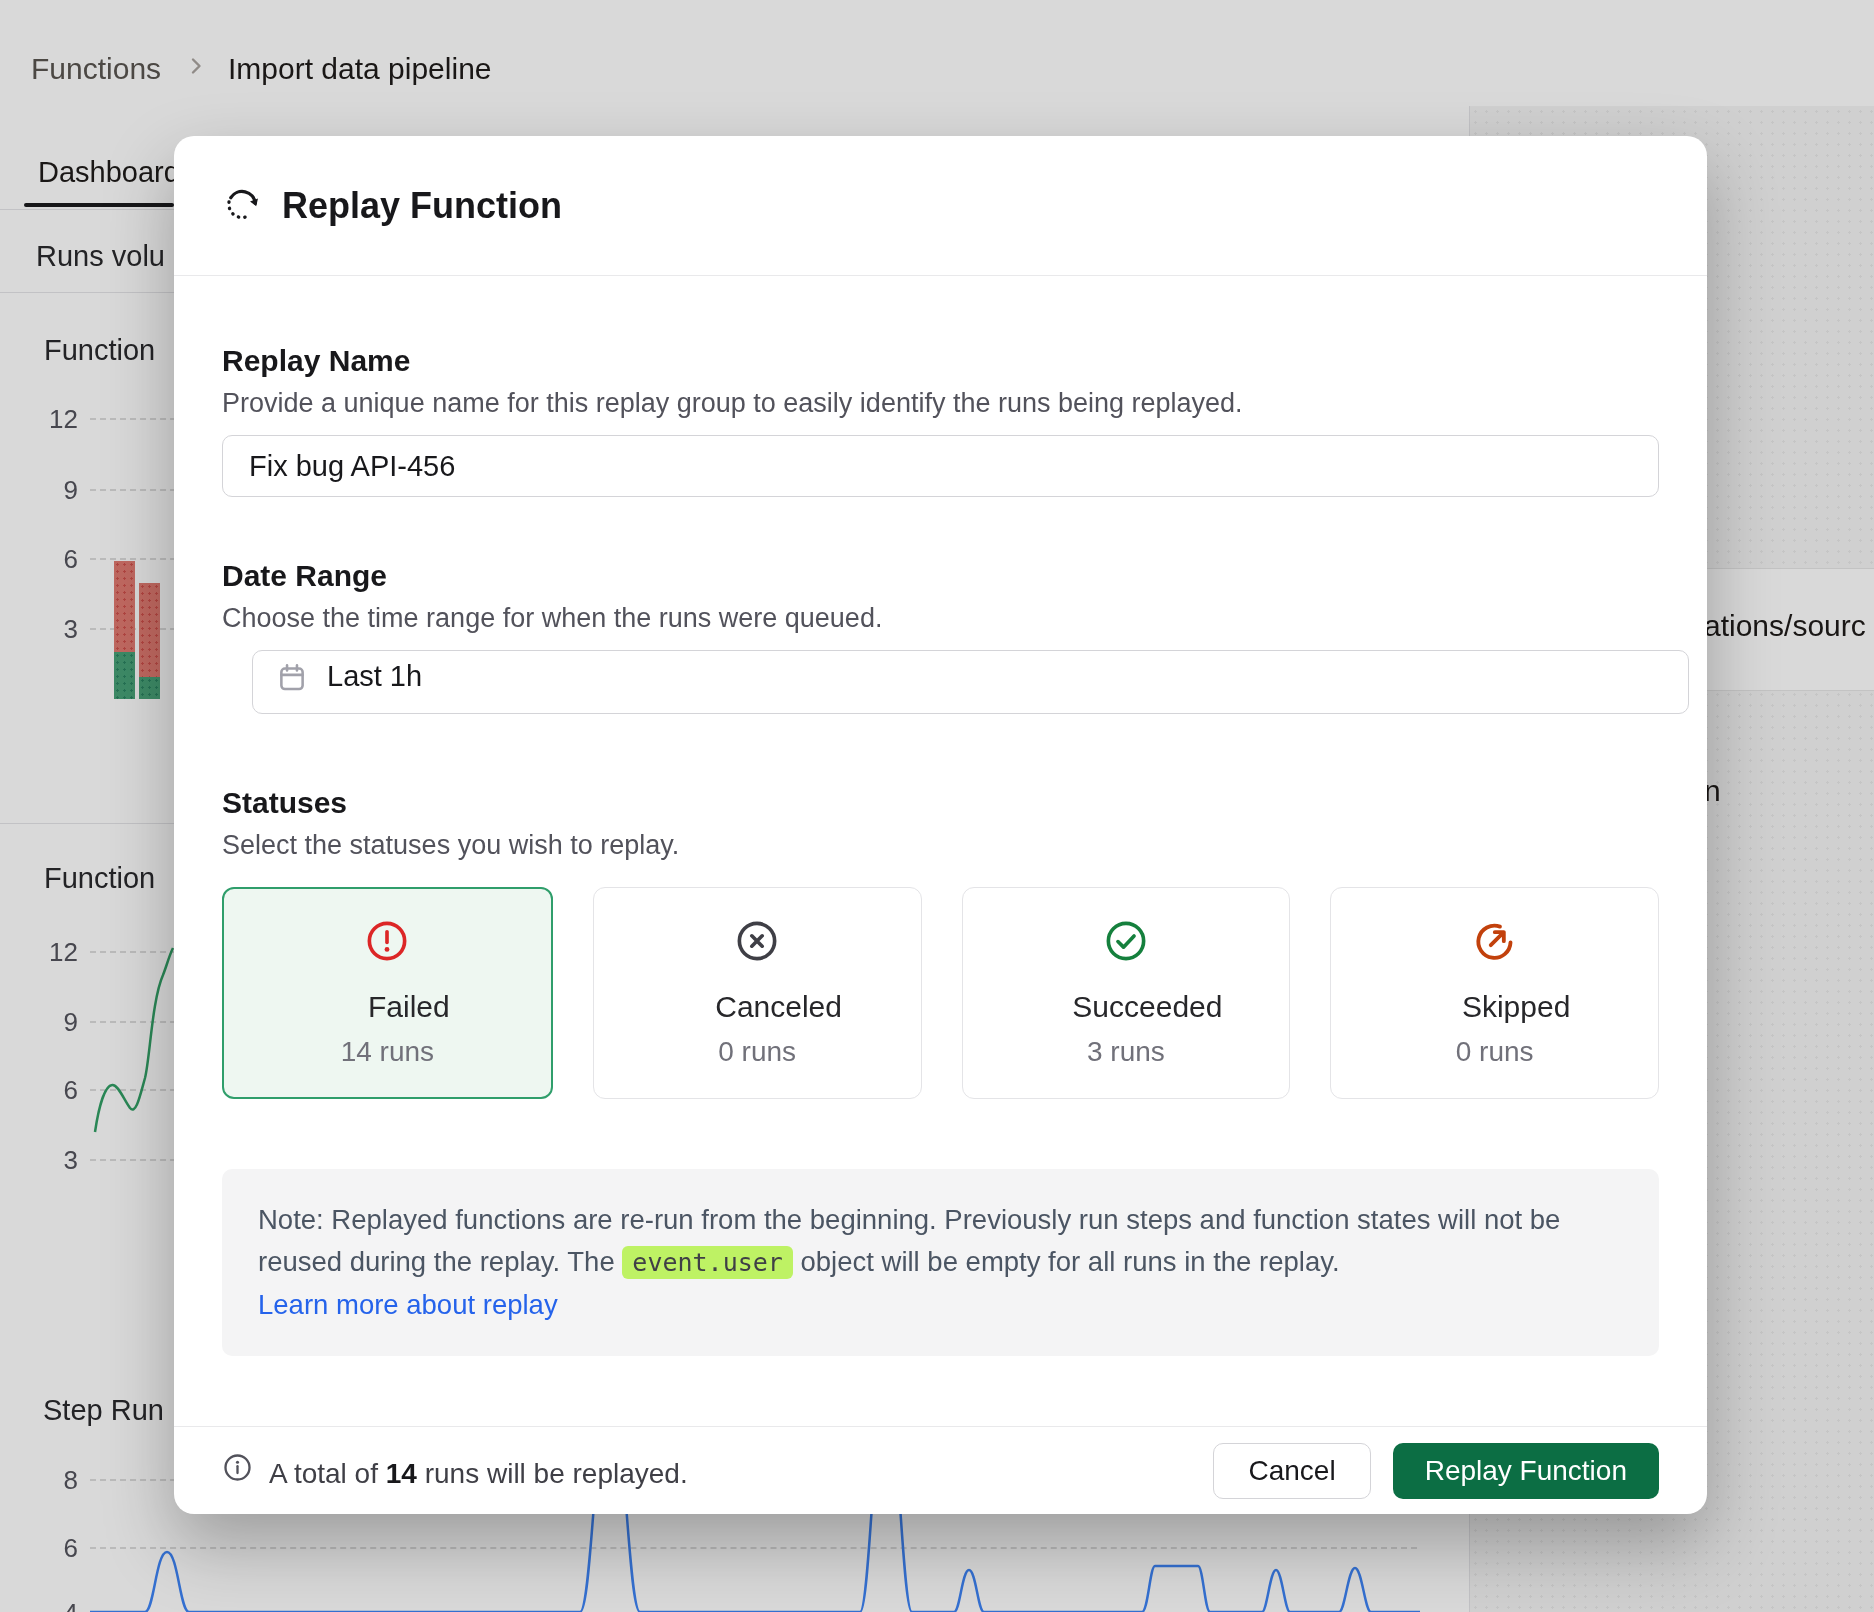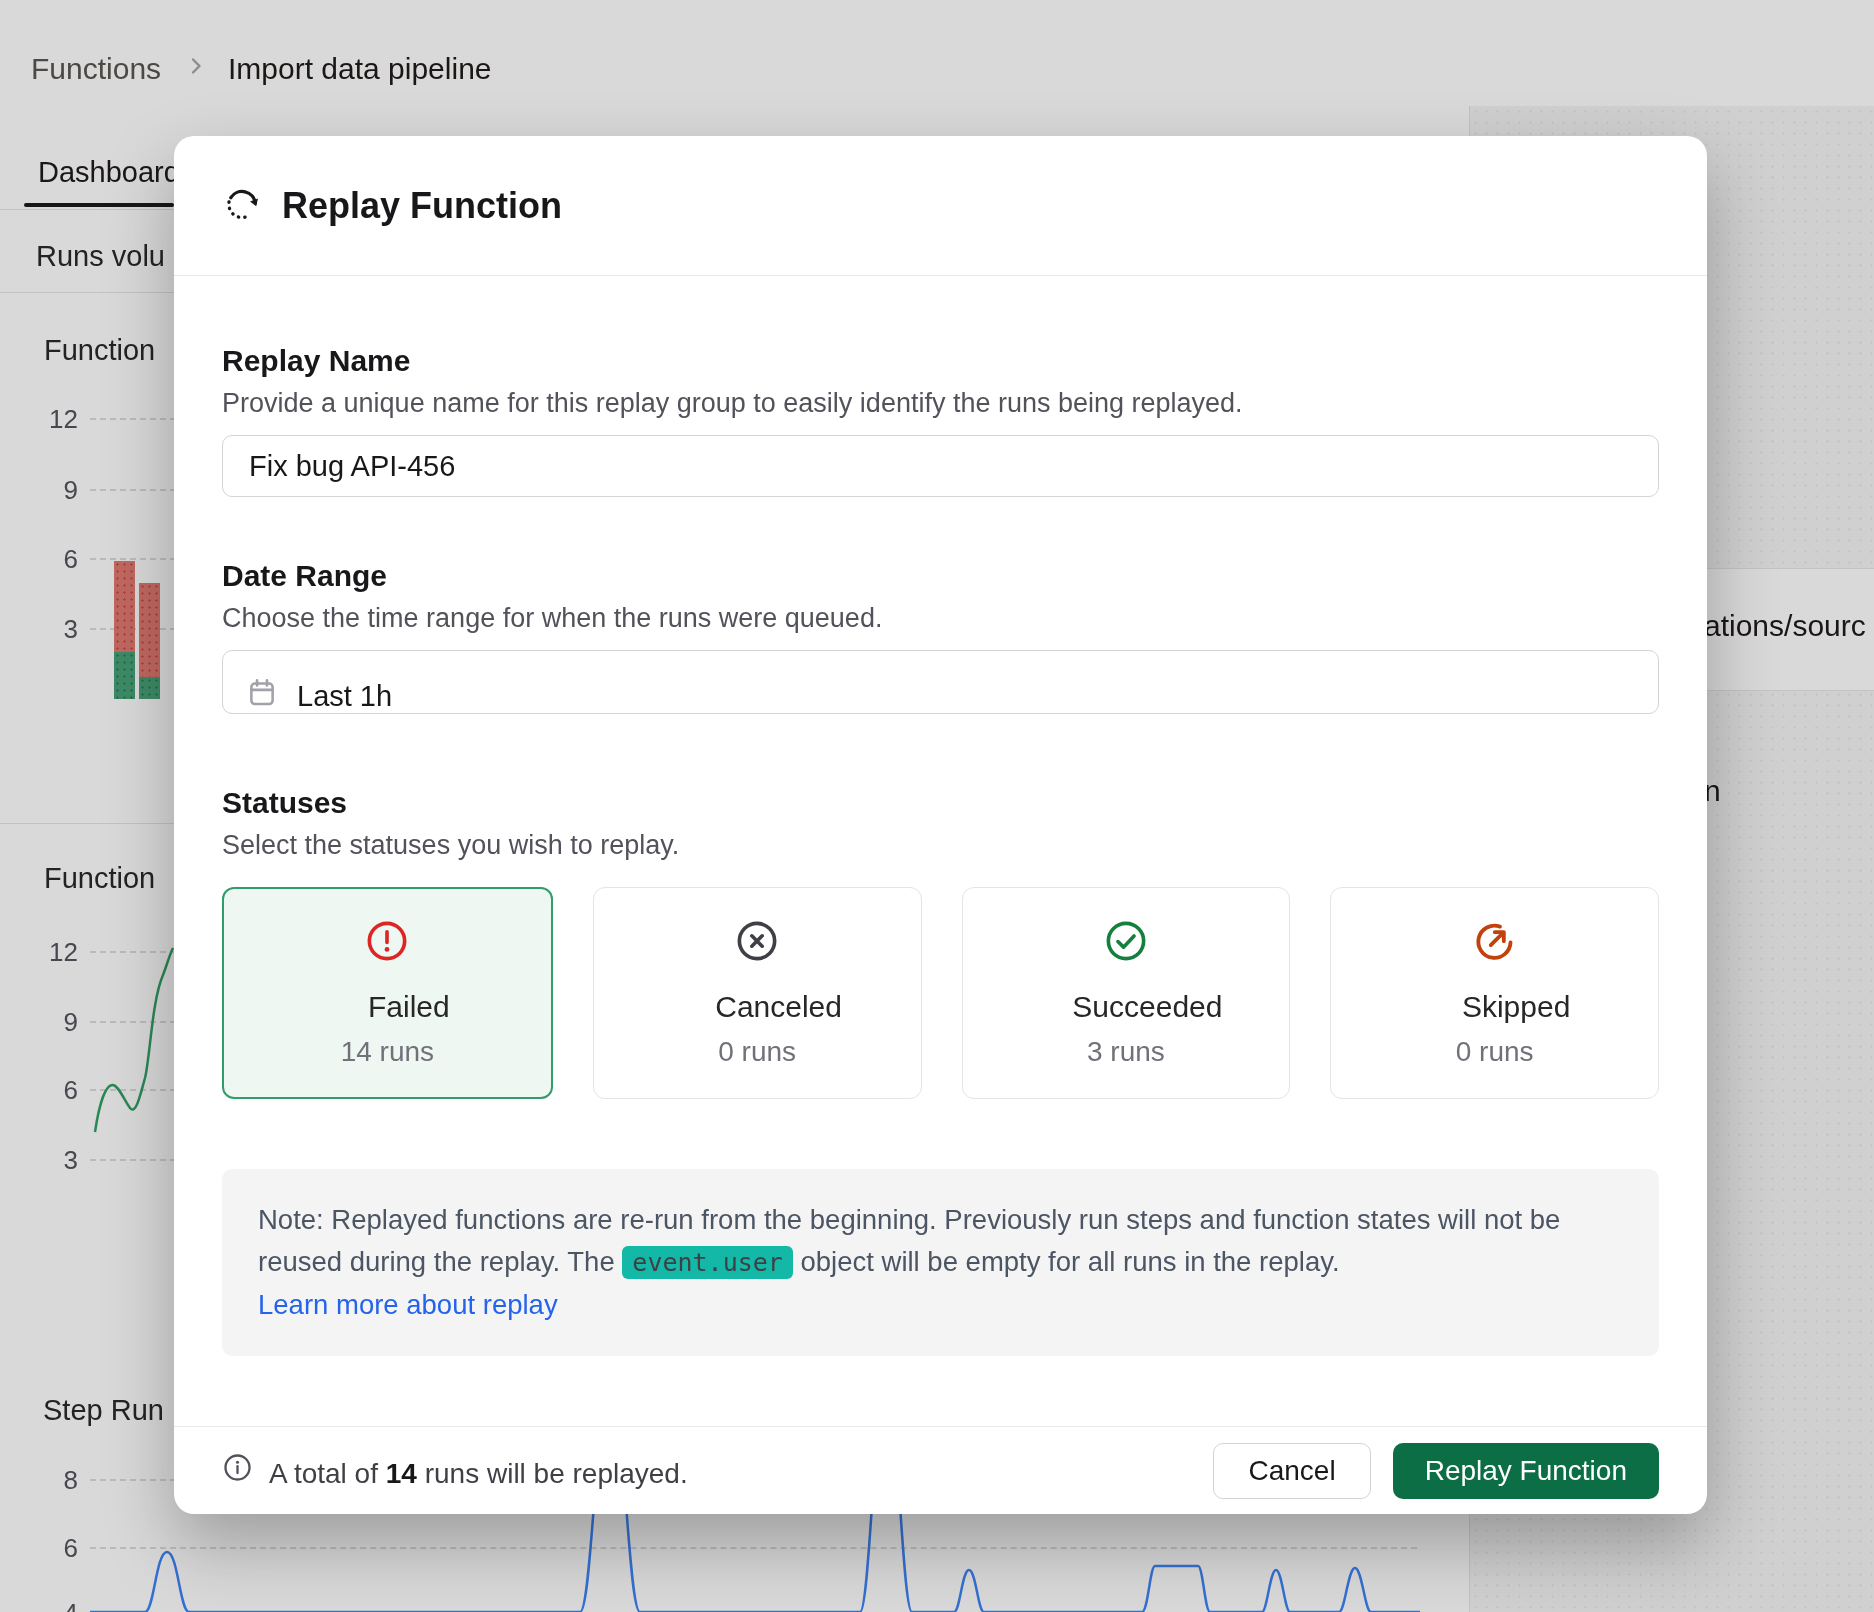--- a/index.html
+++ b/index.html
@@ -43,32 +43,32 @@
   .modal-title { font-size:36px; font-weight:600; color:#18181b; }
   .modal-body { flex:1 1 auto; padding:0 48px; }
   .field-label { font-size:30px; font-weight:600; color:#18181b; margin-bottom:10px; }
   .field-desc { font-size:27px; color:#52525b; margin-bottom:16px; }
   .sec1 { margin-top:68px; }
   .sec2 { margin-top:62px; }
   .sec3 { margin-top:72px; }
   .sec3 .field-desc { margin-bottom:26px; }
   .text-input { width:100%; height:62px; border:1.5px solid #d4d4d8; border-radius:10px; padding:0 26px; font-size:29px;
                 color:#18181b; font-family:"Liberation Sans", sans-serif; background:#fff; outline:none; }
-  .date-input { width:100%; height:64px; border:1.5px solid #d4d4d8; border-radius:10px; padding:0 22px; display:flex; align-items:flex-end; gap:18px; cursor:pointer; background:#fff; }
+  .date-input { width:100%; height:64px; border:1.5px solid #d4d4d8; border-radius:10px; padding:9px 22px; display:flex; align-items:flex-start; gap:18px; cursor:pointer; background:#fff;margin-left:30px; }
   .date-value { font-size:29px; color:#18181b; }
 
   .status-row { display:flex; gap:40px; }
   .status-card { flex:1 1 0; height:212px; border:1.5px solid #e4e4e7; border-radius:12px; background:#fff;
                  display:flex; flex-direction:column; align-items:center; justify-content:center; cursor:pointer; }
   .status-card.selected { border:2px solid #2f9e6b; background:#eef7f1; }
   .status-name { font-size:30px; color:#27272a; margin-top:22px;margin-left:43px; }
   .status-count { font-size:28px; color:#71717a; margin-top:12px; }
 
   .note-box { margin-top:70px; background:#f4f4f5; border-radius:10px; padding:30px 36px; font-size:27.5px; color:#4b5563; line-height:42px; }
-  .code-chip { font-family:"DejaVu Sans Mono", monospace; font-size:25px; background:#14b8a6; border-radius:6px; padding:2px 10px; color:#3f3f46; }
+  .code-chip { font-family:"DejaVu Sans Mono", monospace; font-size:25px; background:#bef264; border-radius:6px; padding:2px 10px; color:#3f3f46; }
   .note-link { color:#2563eb; cursor:pointer; display:inline-block; }
 
   .modal-footer { flex:0 0 88px; border-top:1px solid #e9e9eb; display:flex; align-items:center; justify-content:space-between; padding:0 48px; }
   .footer-left { display:flex; align-items:flex-end; gap:16px; font-size:28px; color:#3f3f46; }
   .footer-count { font-weight:700; color:#18181b; }
   .footer-buttons { display:flex; gap:22px; }
   .btn-cancel { height:56px; padding:0 34px; background:#fff; border:1.5px solid #d4d4d8; border-radius:10px; font-size:28px; font-weight:500; color:#18181b; cursor:pointer; font-family:"Liberation Sans", sans-serif; }
   .btn-submit { height:56px; padding:0 32px; background:#0c6e44; border:none; border-radius:10px; font-size:28px; font-weight:500; color:#fff; cursor:pointer; font-family:"Liberation Sans", sans-serif; }
 </style>
 </head>

